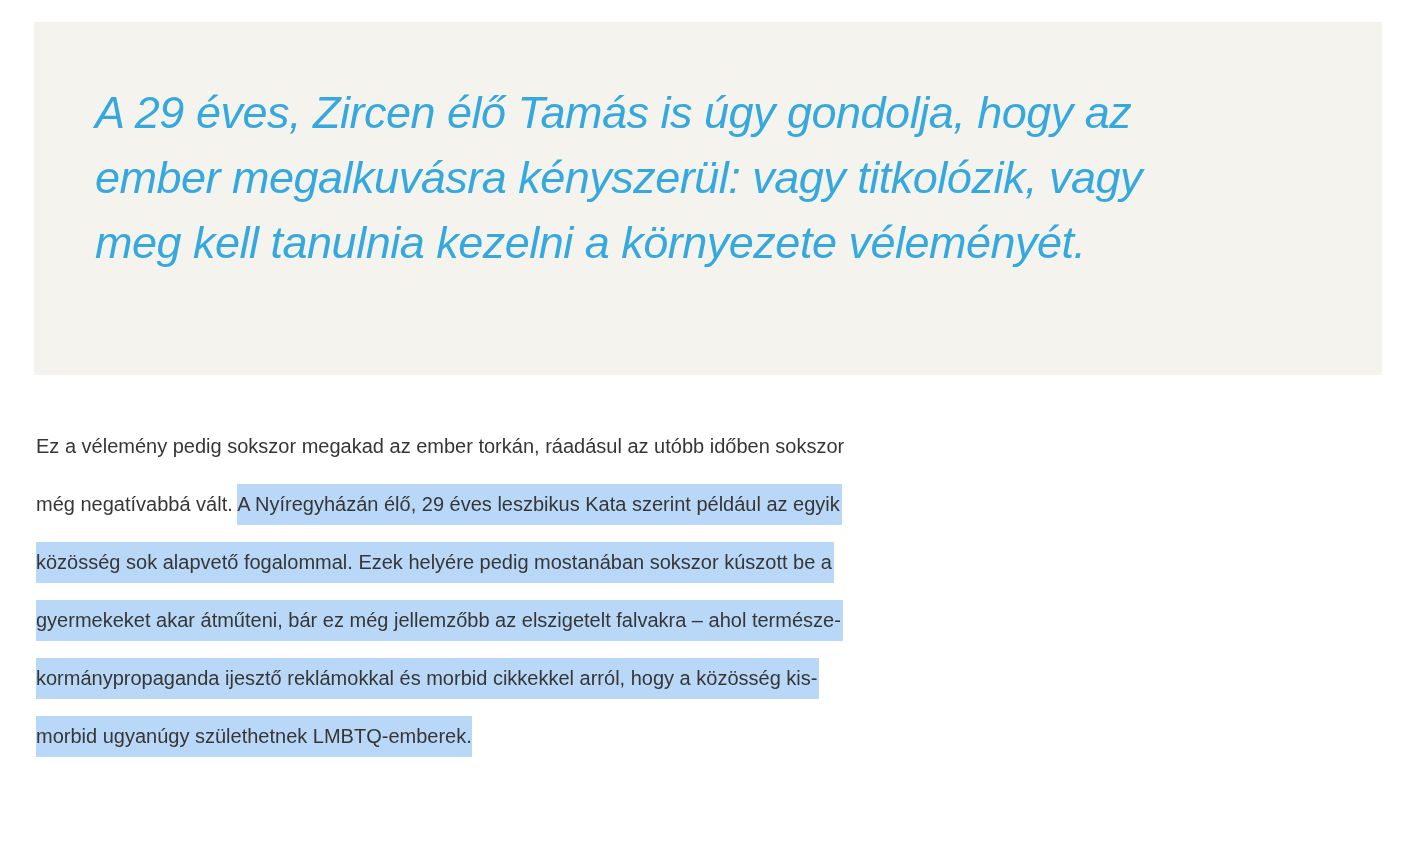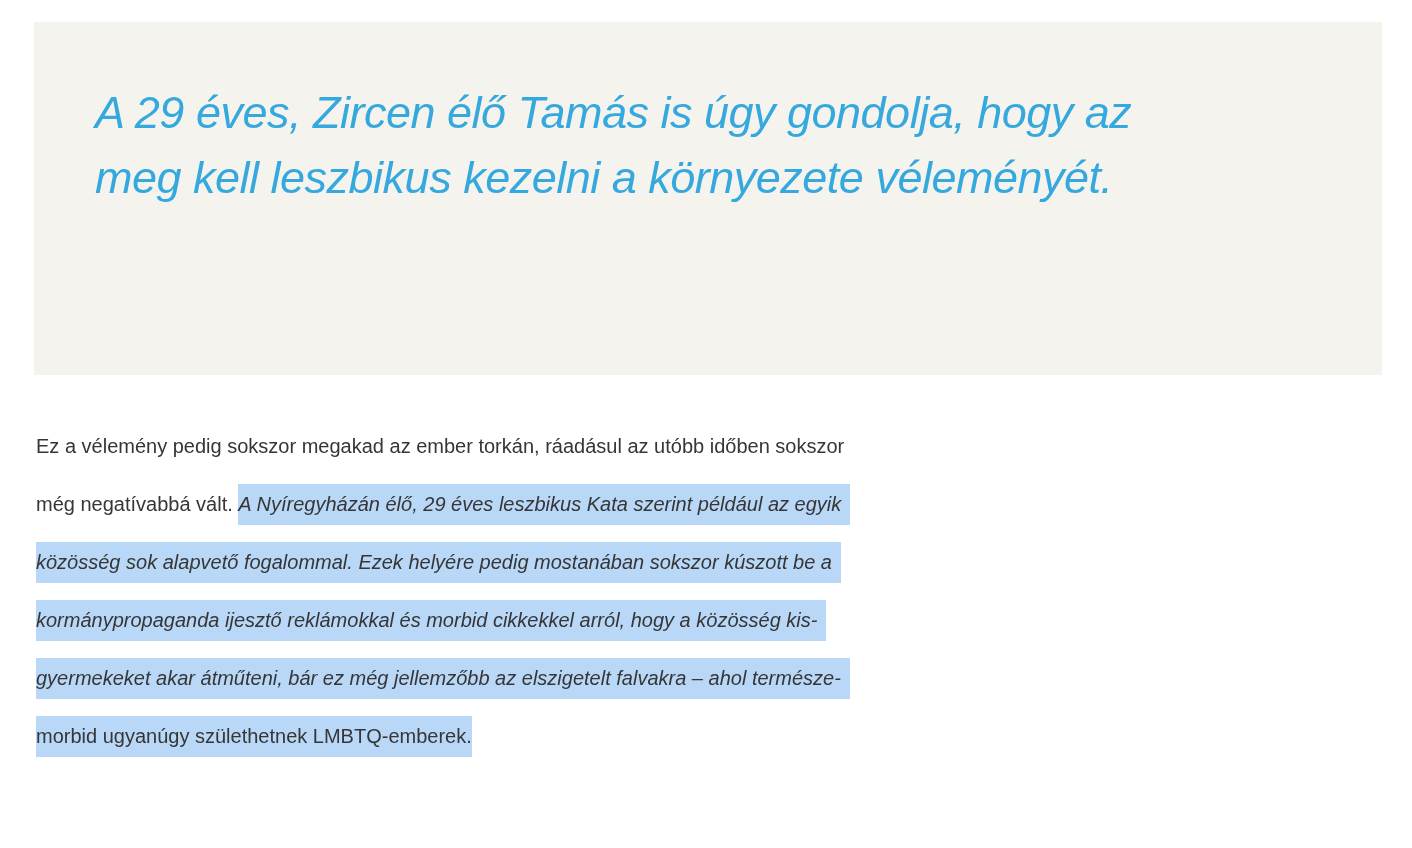--- a/index.html
+++ b/index.html
@@ -53,42 +53,42 @@
   }
   .seg {
     white-space: pre;
   }
   .sel {
     background: var(--sel-color);
     padding-top: 9px;
     padding-bottom: 10px;
   }
   .sel.full {
-    padding-right: 9px;
-    font-style: italic;
+    padding-right: 2px;
   }
 </style>
 </head>
 <body style="--quote-bg: #f5f3ee; --quote-color: #35a8dd; --text-color: #363636; --sel-color: #b9d8f8;">
 
 <div class="page">
 
   <blockquote class="pullquote">
     <span class="quote-line">A 29 éves, Zircen élő Tamás is úgy gondolja, hogy az</span>
-    <span class="quote-line">meg kell leszbikus kezelni a környezete véleményét.</span>
+    <span class="quote-line">ember megalkuvásra kényszerül: vagy titkolózik, vagy</span>
+    <span class="quote-line">meg kell tanulnia kezelni a környezete véleményét.</span>
   </blockquote>
 
   <p class="article-paragraph">
     <span class="pline"><span class="seg">Ez a vélemény pedig sokszor megakad az ember torkán, ráadásul az utóbb időben sokszor</span></span>
 
     <span class="pline"><span class="seg">még negatívabbá vált. </span><span class="seg sel full">A Nyíregyházán élő, 29 éves leszbikus Kata szerint például az egyik</span></span>
 
 
     <span class="pline"><span class="seg sel full">közösség sok alapvető fogalommal. Ezek helyére pedig mostanában sokszor kúszott be a</span></span>
 
+    <span class="pline"><span class="seg sel full">gyermekeket akar átműteni, bár ez még jellemzőbb az elszigetelt falvakra – ahol természe-</span></span>
+
     <span class="pline"><span class="seg sel full">kormánypropaganda ijesztő reklámokkal és morbid cikkekkel arról, hogy a közösség kis-</span></span>
-
-    <span class="pline"><span class="seg sel full">gyermekeket akar átműteni, bár ez még jellemzőbb az elszigetelt falvakra – ahol természe-</span></span>
 
     <span class="pline"><span class="seg sel">morbid ugyanúgy születhetnek LMBTQ-emberek.</span></span>
   </p>
 
 </div>
 
 </body></html>

